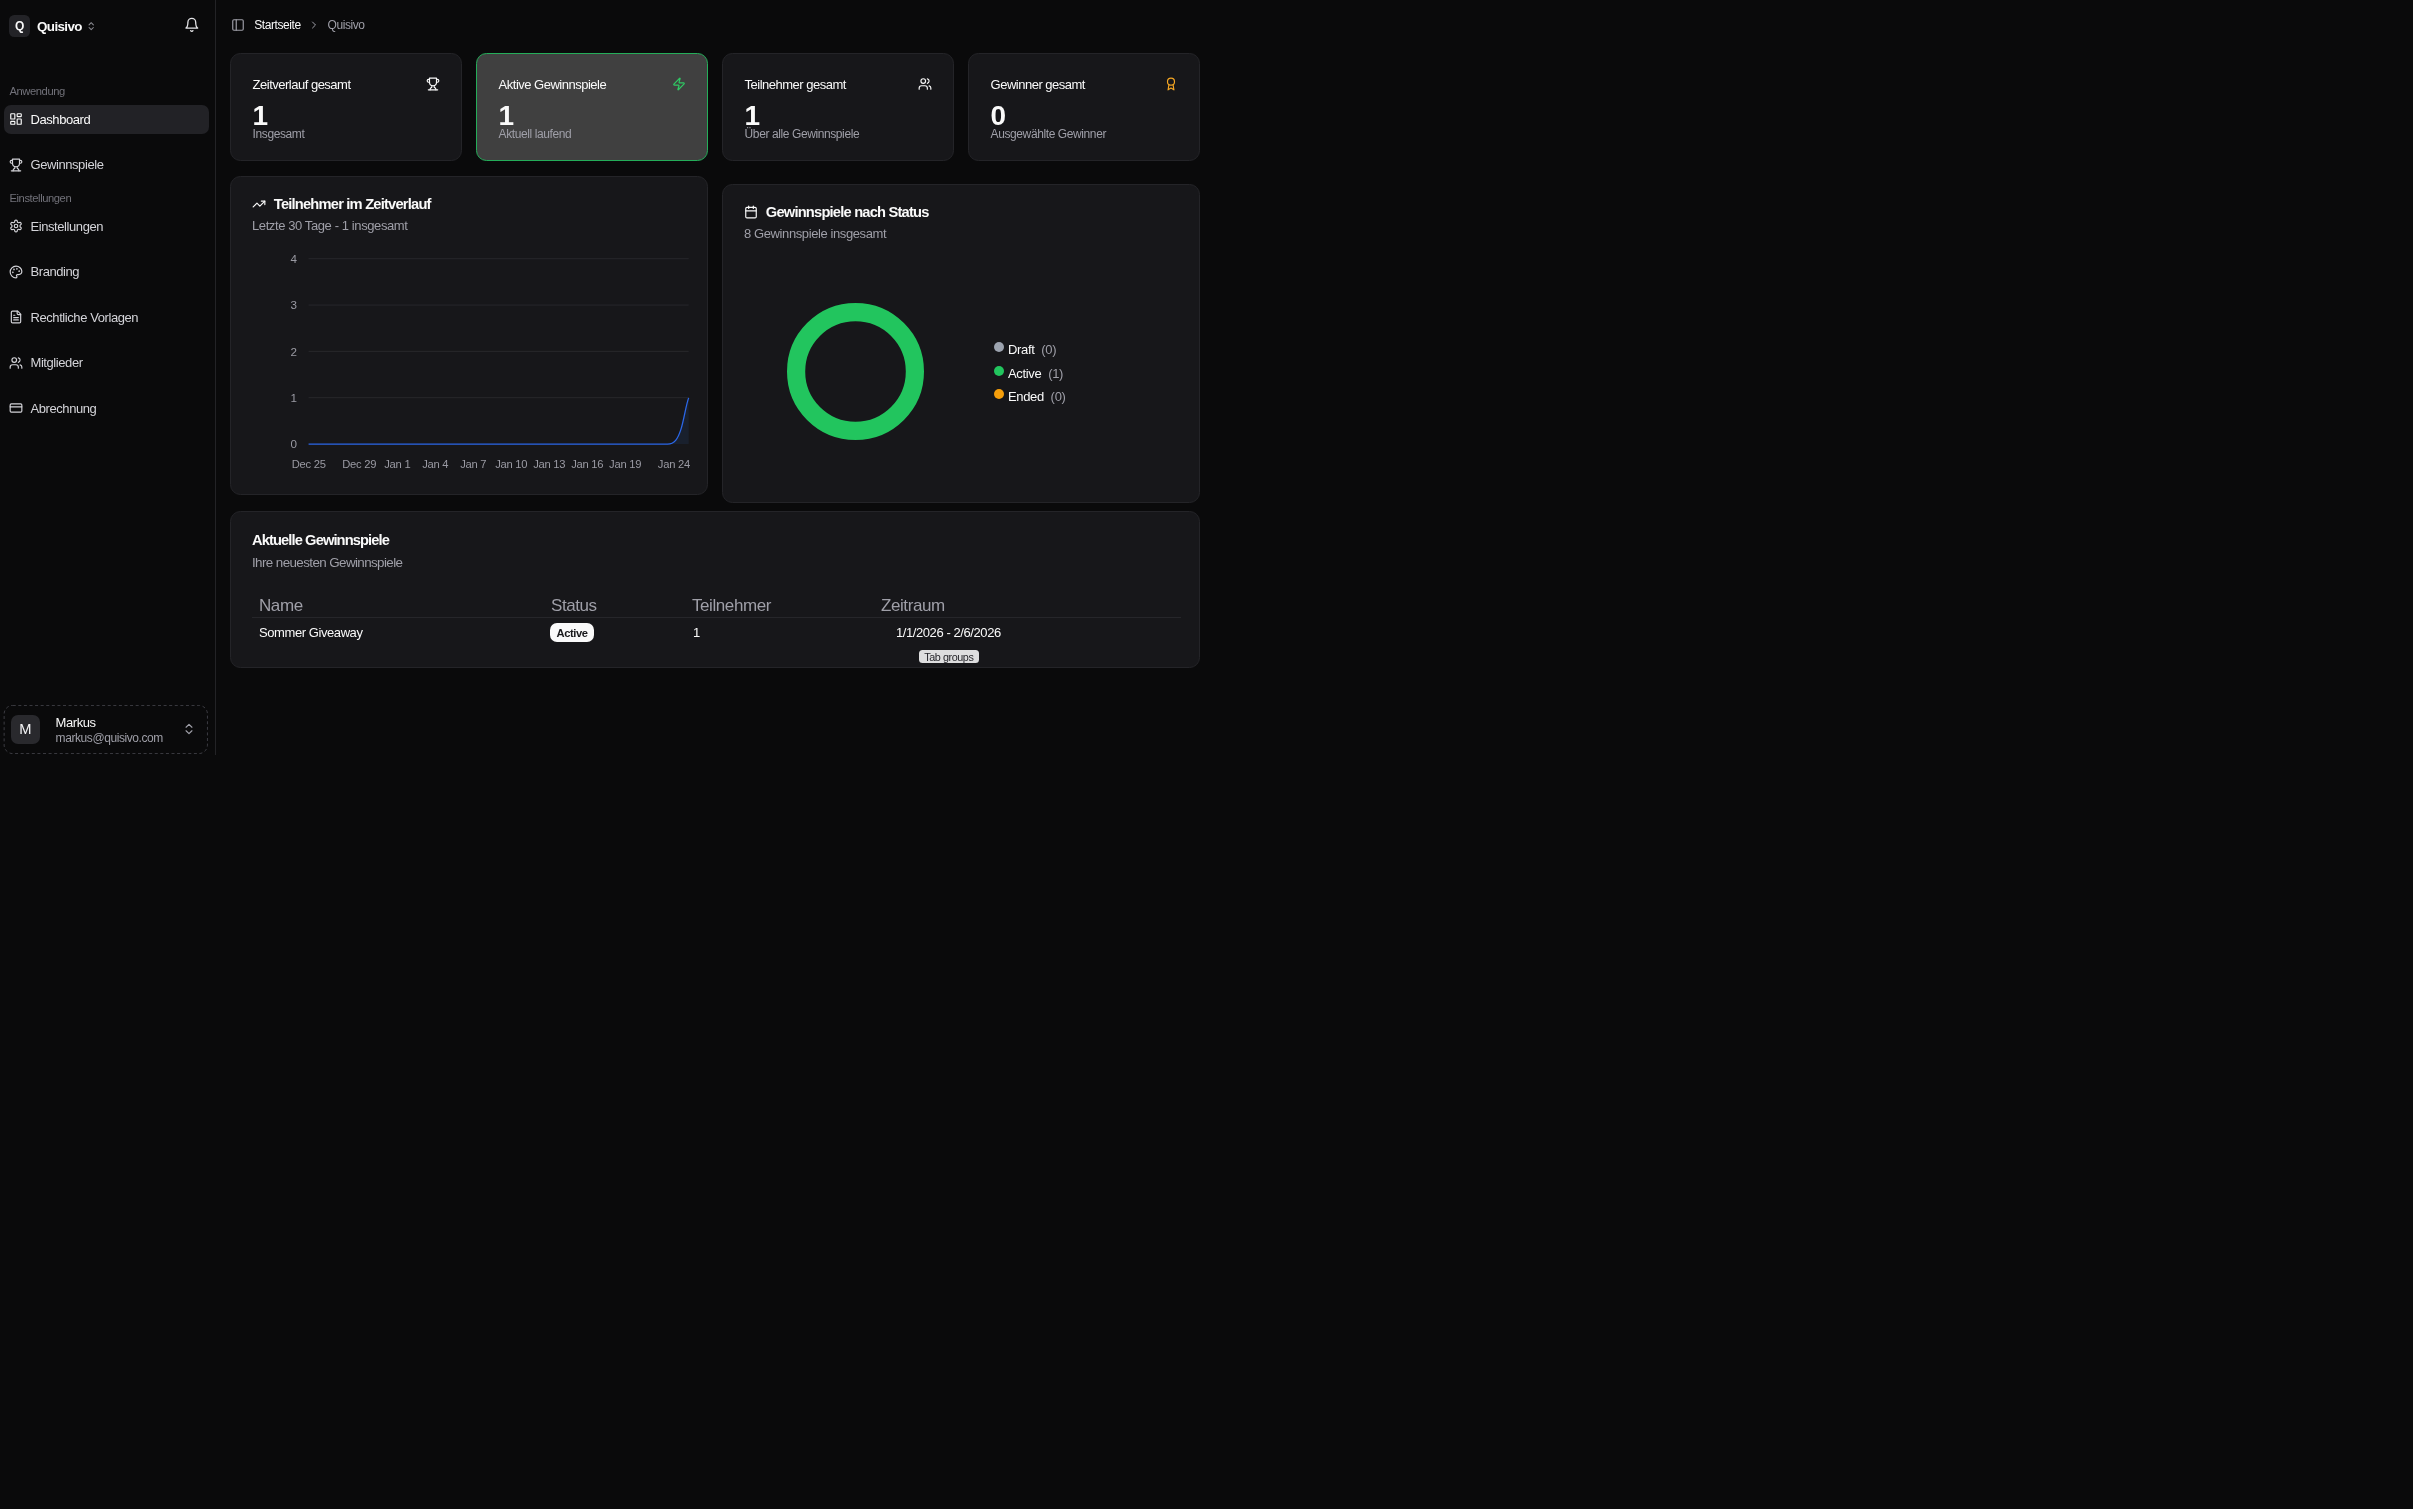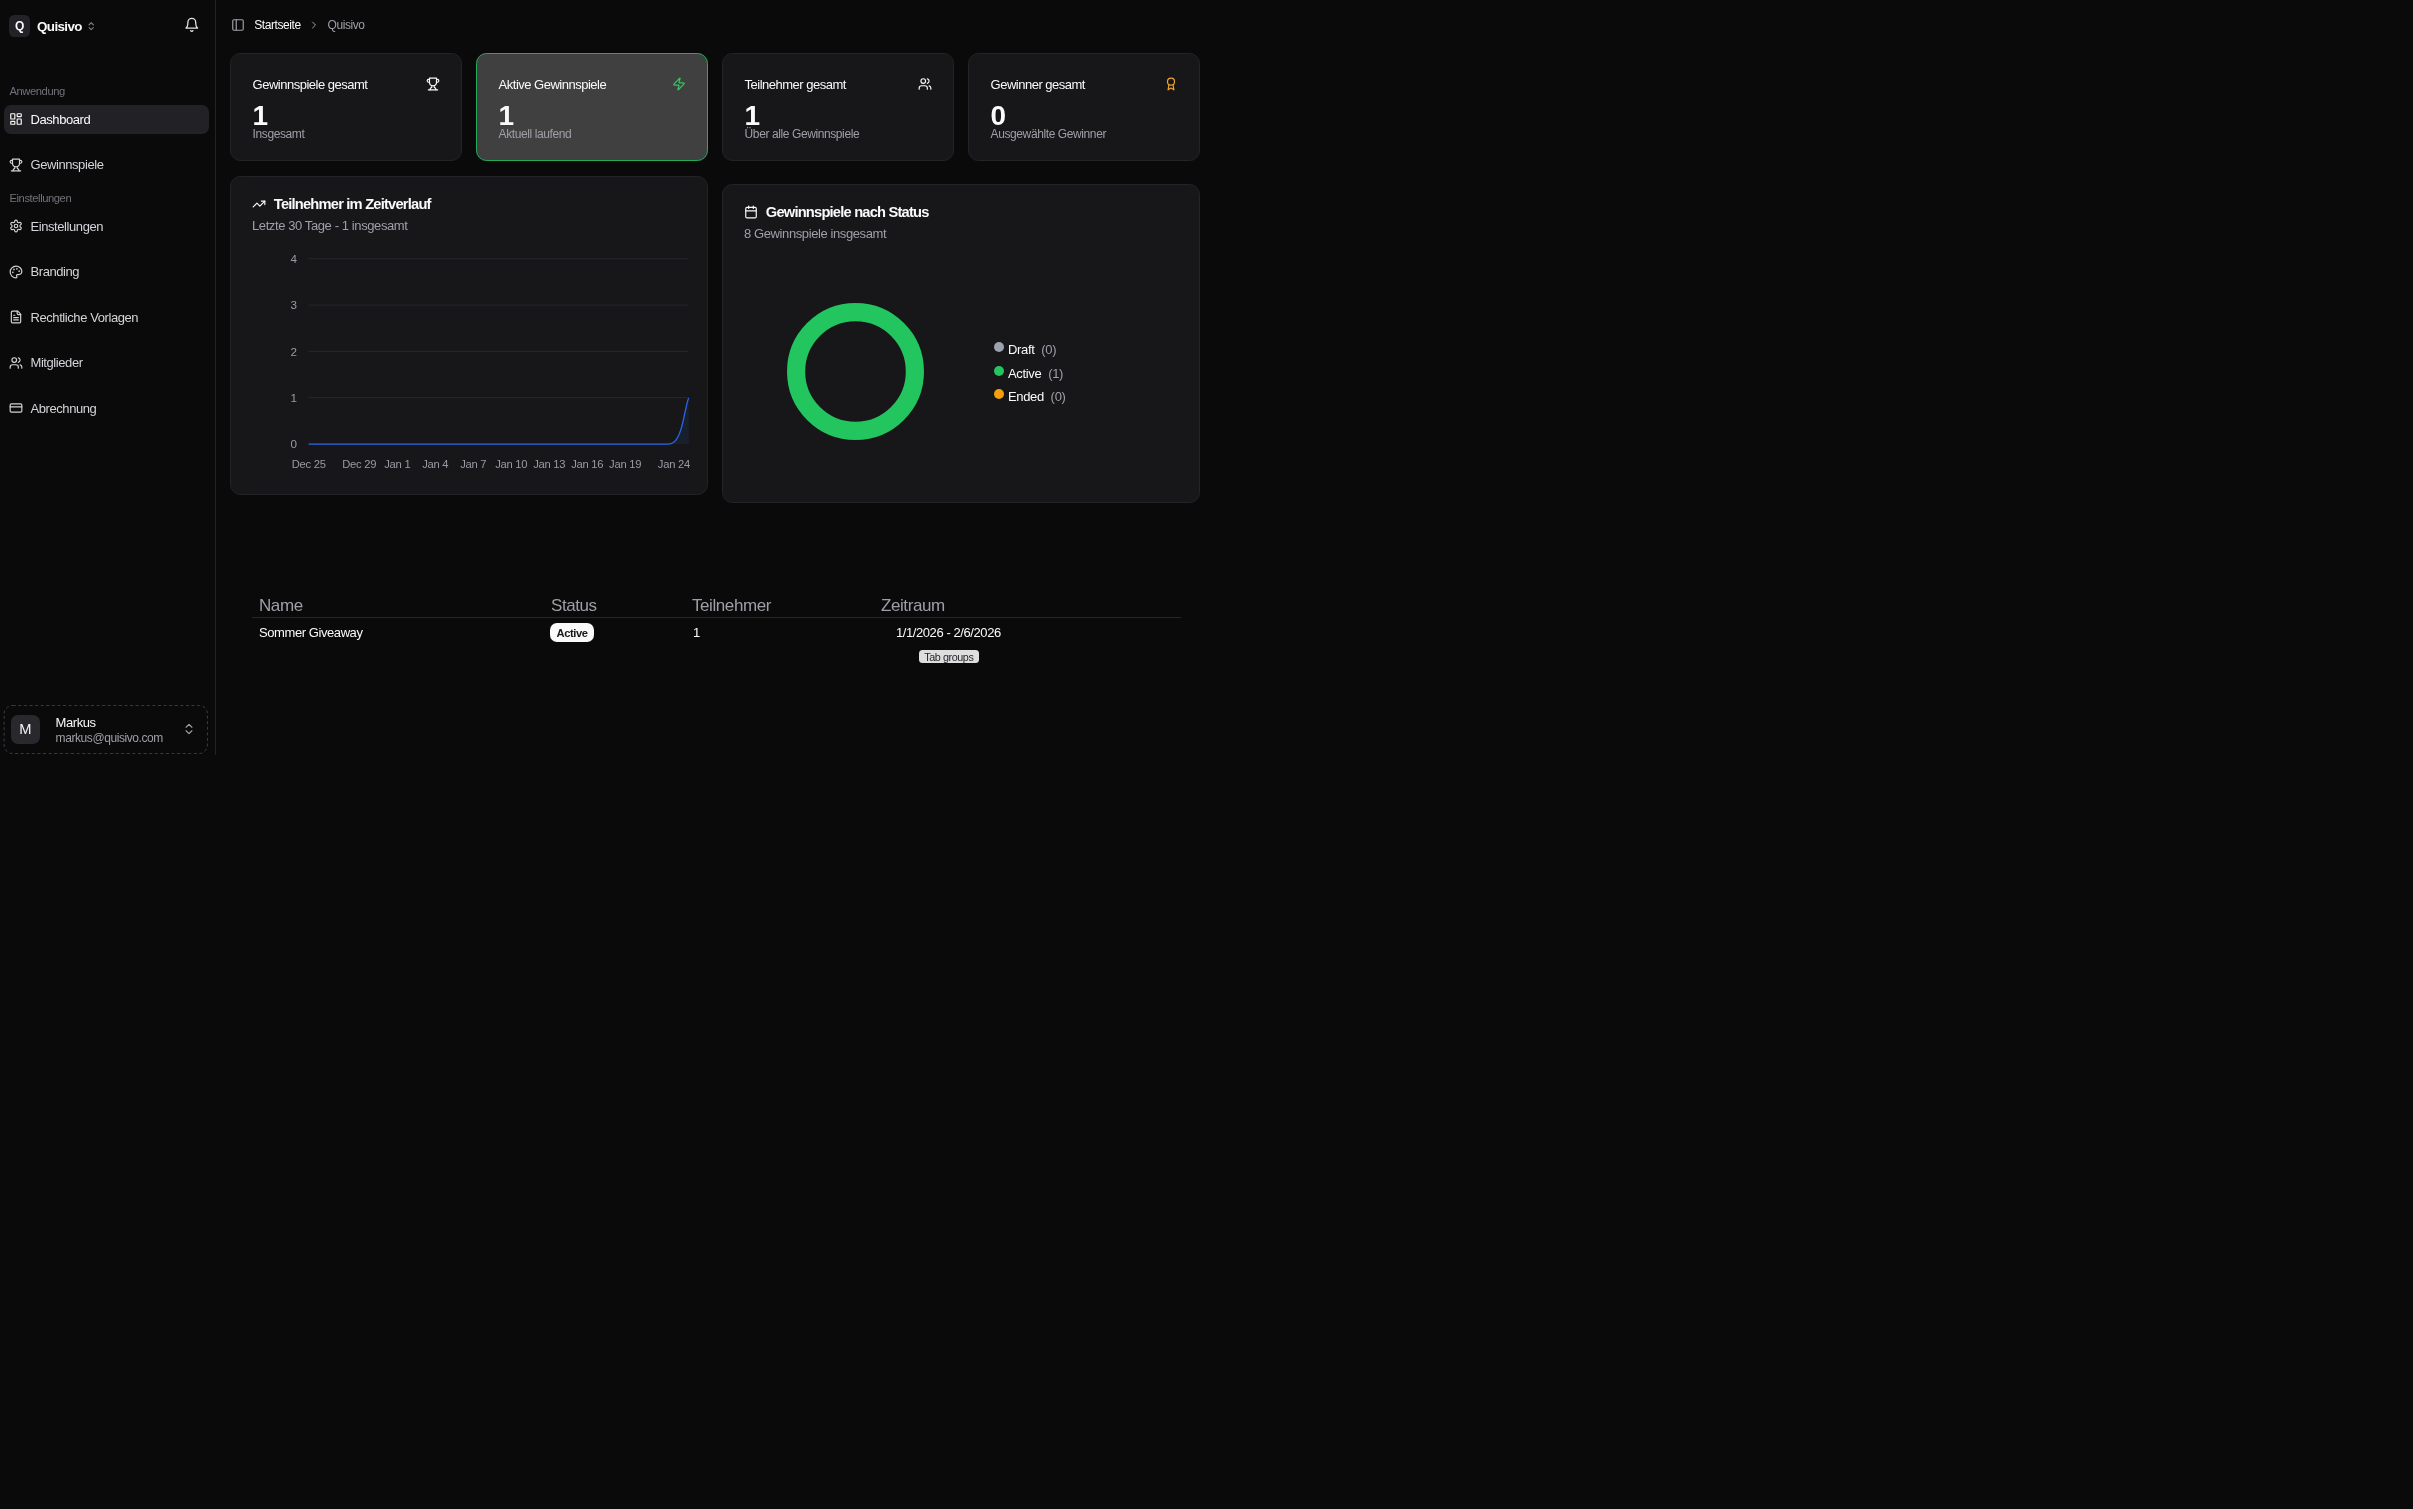--- a/index.html
+++ b/index.html
@@ -174,21 +174,21 @@
         </svg>
       <span style="font-size:12px;color:#fafafa;margin-left:9.5px;">Startseite</span>
       <svg class="ic" width="12" height="12" viewBox="0 0 24 24" fill="none" stroke="#9f9fa8" stroke-width="2" stroke-linecap="round" stroke-linejoin="round" style="margin-left:7.8px;">
           <path d="m9 18 6-6-6-6"></path>
         </svg>
       <span style="font-size:12px;color:#9f9fa8;margin-left:7px;">Quisivo</span>
     </div>
   </div>
 
   <div class="card stat" style="left:230px;width:232px;">
-    <div class="t">Gewinnspiele gesamt</div>
+    <div class="t">Zeitverlauf gesamt</div>
     <svg class="ic sic" width="14" height="14" viewBox="0 0 24 24" fill="none" stroke="#fafafa" stroke-width="2" stroke-linecap="round" stroke-linejoin="round">
         <path d="M6 9H4.5a2.5 2.5 0 0 1 0-5H6"></path>
         <path d="M18 9h1.5a2.5 2.5 0 0 0 0-5H18"></path>
         <path d="M4 22h16"></path>
         <path d="M10 14.66V17c0 .55-.47.98-.97 1.21C7.85 18.75 7 20.24 7 22"></path>
         <path d="M14 14.66V17c0 .55.47.98.97 1.21C16.15 18.75 17 20.24 17 22"></path>
         <path d="M18 2H6v7a6 6 0 0 0 12 0V2Z"></path>
       </svg>
     <div class="num">1</div>
     <div class="sub">Insgesamt</div>
@@ -283,20 +283,24 @@
       <span class="dot" style="background:#9ca3af;"></span>Draft&nbsp;&nbsp;<span class="muted">(0)</span>
     </div>
     <div class="legend-row" style="left:271px;top:181px;">
       <span class="dot" style="background:#22c55e;"></span>Active&nbsp;&nbsp;<span class="muted">(1)</span>
     </div>
     <div class="legend-row" style="left:271px;top:204px;">
       <span class="dot" style="background:#f59e0b;"></span>Ended&nbsp;&nbsp;<span class="muted">(0)</span>
     </div>
   </div>
 
+  <div class="card tcard">
+    <div class="title">Aktuelle Gewinnspiele</div>
+    <div class="sub">Ihre neuesten Gewinnspiele</div>
+  </div>
   <div class="th" style="left:259px;">Name</div>
   <div class="th" style="left:551px;">Status</div>
   <div class="th" style="left:692px;">Teilnehmer</div>
   <div class="th" style="left:881px;">Zeitraum</div>
   <div class="tline"></div>
   <div class="td" style="left:259px;">Sommer Giveaway</div>
   <div class="pill">Active</div>
   <div class="td" style="left:693px;">1</div>
   <div class="td" style="left:881px;margin-left:15px;">1/1/2026 - 2/6/2026</div>
   <div class="tabgroups">Tab groups</div>

